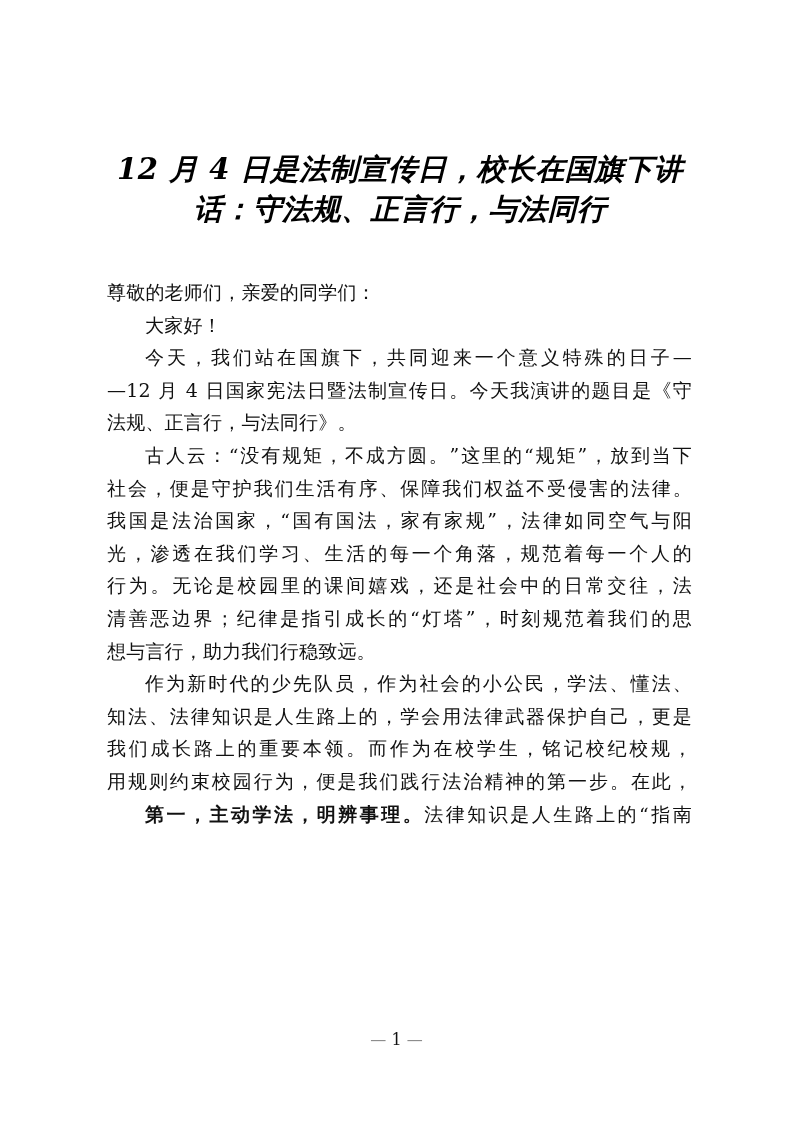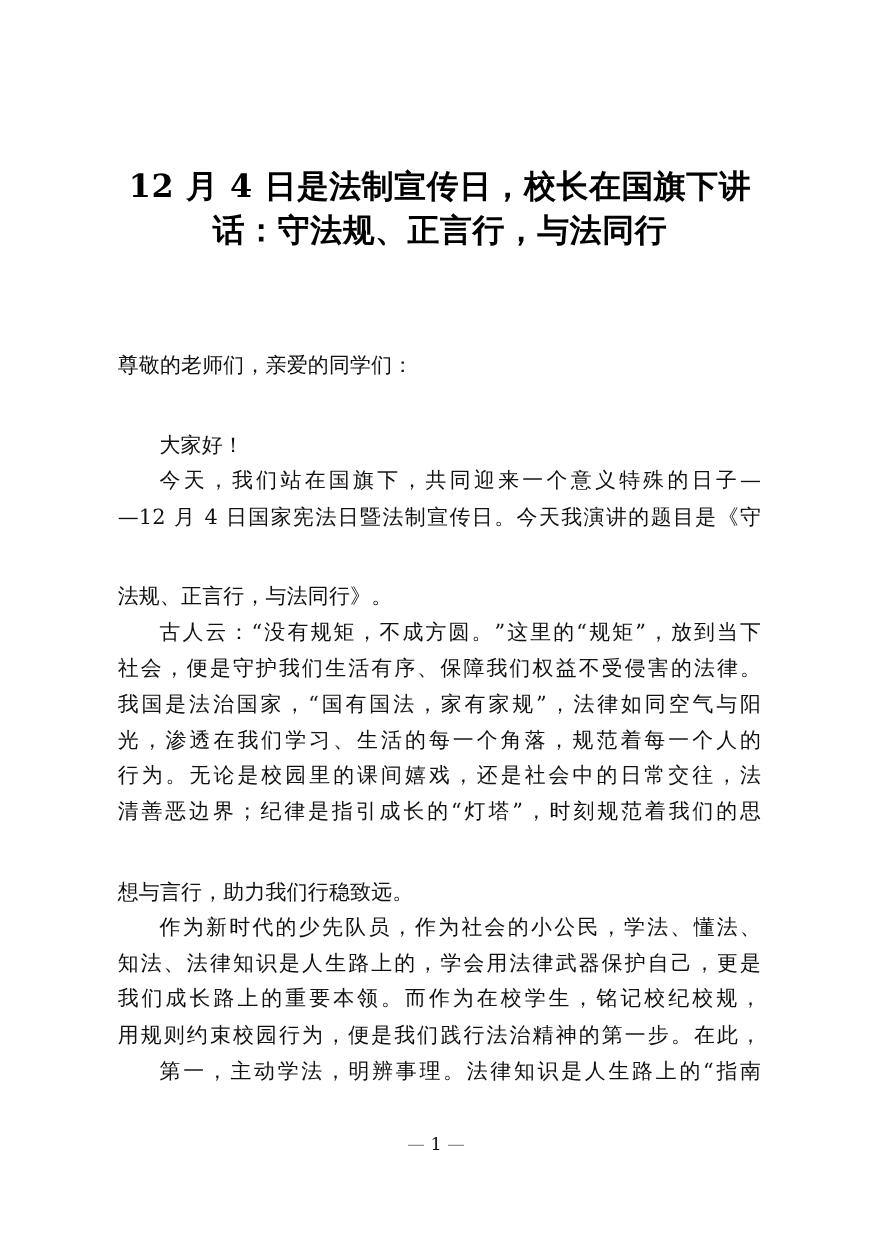--- a/index.html
+++ b/index.html
@@ -6,34 +6,34 @@
     body {
       width: 793px; height: 1122px; position: relative; overflow: hidden;
       font-family: "DejaVu Serif", "Liberation Serif", serif;
       color: #111111;
     }
     .title {
       position: absolute; left: 100px; top: 149px; width: 600px;
       text-align: center;
       font-family: "DejaVu Serif", "Liberation Serif", serif;
       font-weight: bold; font-size: 29px; line-height: 40px;
-      letter-spacing: 0.5px; color: #000;
+      letter-spacing: 0.5px; color: #000; font-style: italic;
     }
     .body-text {
       position: absolute; left: 107px; top: 276px; width: 585px;
     }
     .line {
       height: 32.6px; line-height: 32.6px;
       font-size: 19px; white-space: nowrap;
       text-align: justify; text-align-last: justify;
       letter-spacing: 0.2px;
     }
-    .line.last { text-align-last: left; margin-top: 40px; }
+    .line.last { text-align-last: left; }
     .indent { padding-left: 38px; }
-    .strong { font-weight: normal; }
+    .strong { font-weight: bold; }
     .footer {
       position: absolute; left: 0; top: 1030px; width: 793px;
       text-align: center; font-size: 16px; color: #111;
     }
     .dash { color: #888; }
   </style>
 </head>
 <body>
 
 <div class="title">

